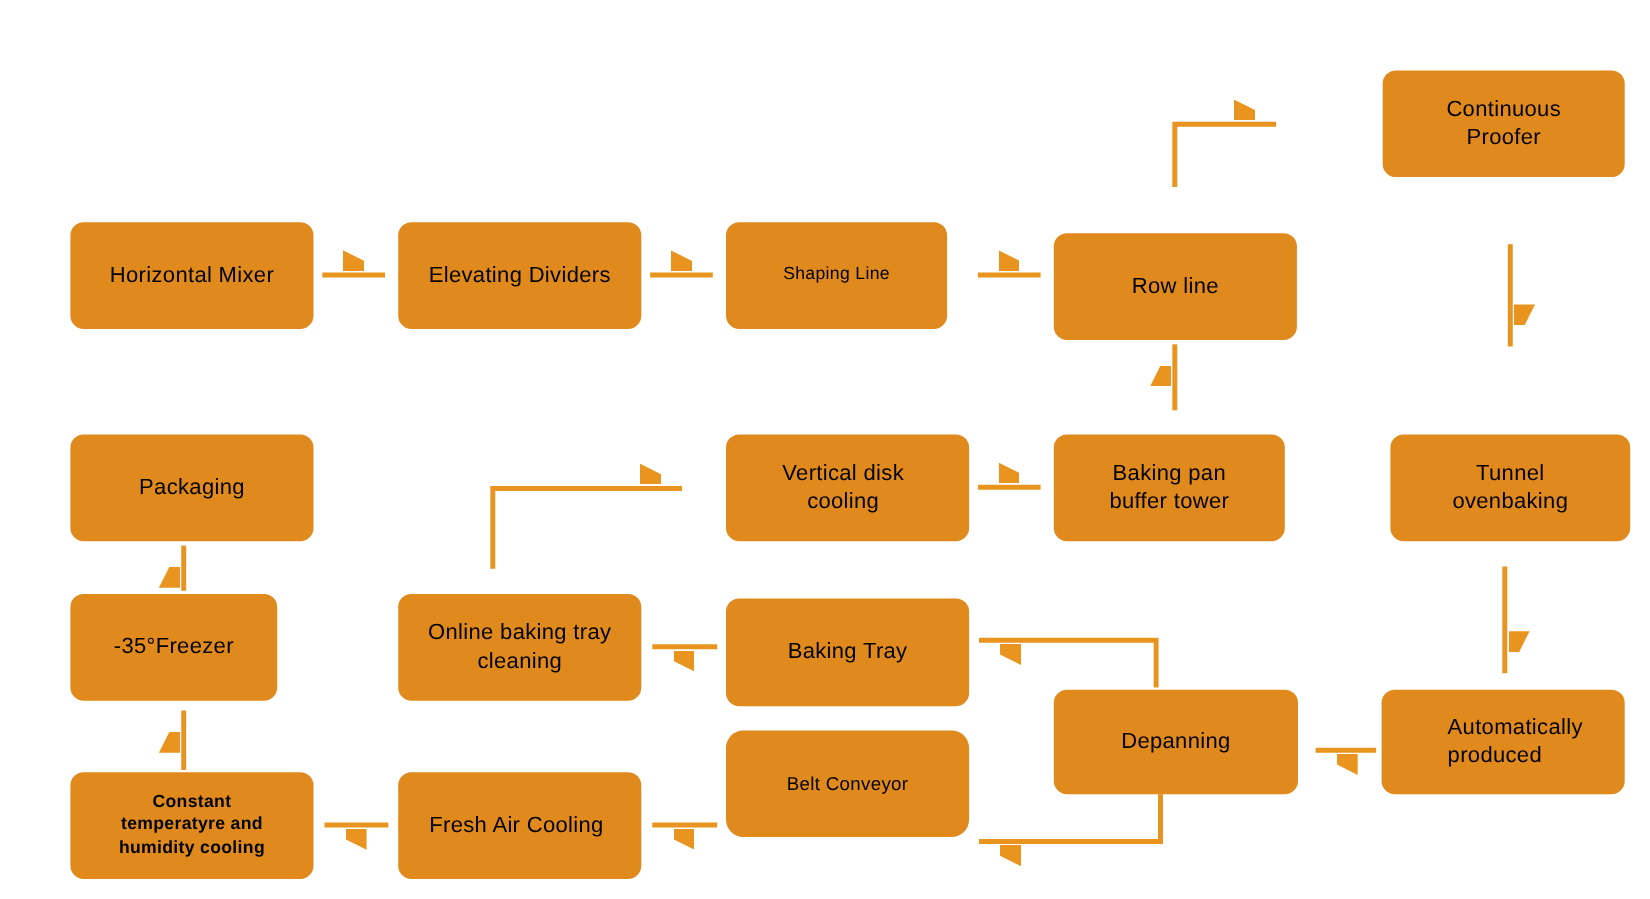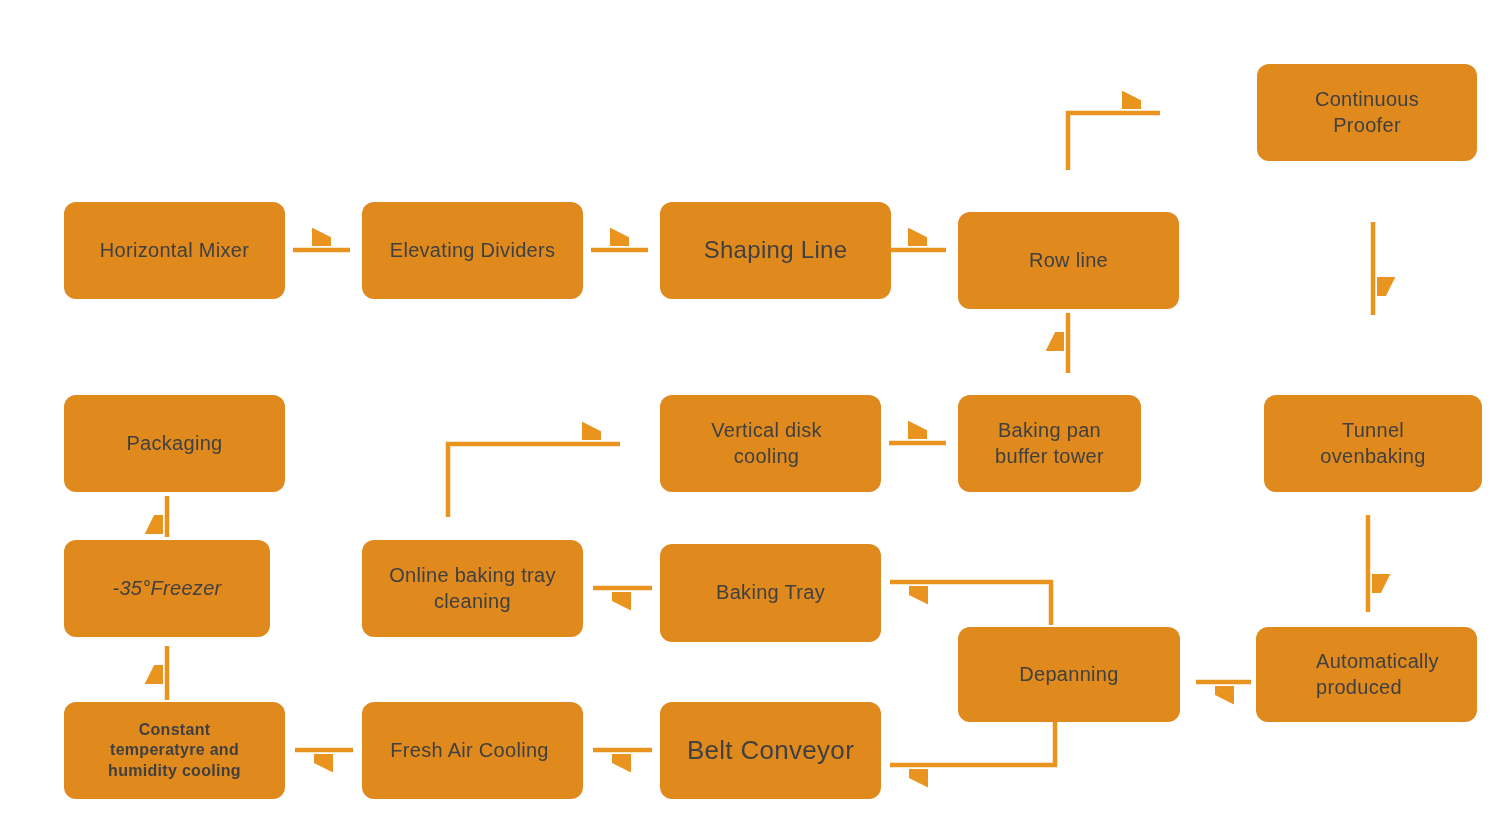--- a/index.html
+++ b/index.html
@@ -19,21 +19,21 @@
   }
   .node {
     position: absolute;
     border-radius: 12px;
     display: flex;
     align-items: center;
     justify-content: center;
     text-align: center;
     box-sizing: border-box;
     padding: 6px 26px;
-    color: #404040;
+    color: #000000;
     font-weight: 400;
     letter-spacing: 0.3px;
     line-height: 1.28;
   }
   .node.align-left {
     justify-content: flex-start;
     text-align: left;
     padding-left: 60px;
     padding-right: 12px;
   }
@@ -68,59 +68,59 @@
         <path d="M167,537 L167,496" fill="none" stroke="#E8941F" stroke-width="4.5" marker-end="url(#arrowhead)"></path>
       </g>
   </svg>
   <div id="node-group">
       <div class="node" style="left: 64px; top: 202px; width: 221px; height: 97px; background: rgb(224, 137, 29); font-size: 20px; text-align: right;">
         <span>Horizontal Mixer</span>
       </div>
       <div class="node" style="left: 362px; top: 202px; width: 221px; height: 97px; background: rgb(224, 137, 29); font-size: 20px;">
         <span>Elevating Dividers</span>
       </div>
-      <div class="node" style="left: 660px; top: 202px; width: 231px; height: 97px; background: rgb(224, 137, 29); font-size: 24px;">
+      <div class="node" style="left: 660px; top: 202px; width: 201px; height: 97px; background: rgb(224, 137, 29); font-size: 16px;">
         <span>Shaping Line</span>
       </div>
       <div class="node" style="left: 958px; top: 202px; width: 221px; height: 97px; background: rgb(224, 137, 29); font-size: 20px; margin-top: 10px;">
         <span>Row line</span>
       </div>
       <div class="node" style="left: 1257px; top: 64px; width: 220px; height: 97px; background: rgb(224, 137, 29); font-size: 20px;">
         <span>Continuous Proofer</span>
       </div>
       <div class="node" style="left: 64px; top: 395px; width: 221px; height: 97px; background: rgb(224, 137, 29); font-size: 20px;">
         <span>Packaging</span>
       </div>
       <div class="node" style="left: 660px; top: 395px; width: 221px; height: 97px; background: rgb(224, 137, 29); font-size: 20px; padding-left: 18px;">
         <span>Vertical disk cooling</span>
       </div>
-      <div class="node" style="left: 958px; top: 395px; width: 183px; height: 97px; background: rgb(224, 137, 29); font-size: 20px;">
+      <div class="node" style="left: 958px; top: 395px; width: 210px; height: 97px; background: rgb(224, 137, 29); font-size: 20px;">
         <span>Baking pan buffer tower</span>
       </div>
       <div class="node" style="left: 1264px; top: 395px; width: 218px; height: 97px; background: rgb(224, 137, 29); font-size: 20px;">
         <span>Tunnel ovenbaking</span>
       </div>
-      <div class="node" style="left: 64px; top: 540px; width: 206px; height: 97px; background: rgb(224, 137, 29); font-size: 20px; font-style: italic;">
+      <div class="node" style="left: 64px; top: 540px; width: 188px; height: 97px; background: rgb(224, 137, 29); font-size: 20px;">
         <span>-35°Freezer</span>
       </div>
       <div class="node" style="left: 362px; top: 540px; width: 221px; height: 97px; background: rgb(224, 137, 29); font-size: 20px;">
         <span>Online baking tray cleaning</span>
       </div>
       <div class="node" style="left: 660px; top: 544px; width: 221px; height: 98px; background: rgb(224, 137, 29); font-size: 20px;">
         <span>Baking Tray</span>
       </div>
       <div class="node" style="left: 958px; top: 627px; width: 222px; height: 95px; background: rgb(224, 137, 29); font-size: 20px;">
         <span>Depanning</span>
       </div>
       <div class="node align-left" style="left: 1256px; top: 627px; width: 221px; height: 95px; background: rgb(224, 137, 29); font-size: 20px;">
         <span>Automatically produced</span>
       </div>
       <div class="node" style="left: 64px; top: 702px; width: 221px; height: 97px; background: rgb(224, 137, 29); font-size: 16px; font-weight: bold;">
         <span>Constant temperatyre and humidity cooling</span>
       </div>
       <div class="node" style="left: 362px; top: 702px; width: 221px; height: 97px; background: rgb(224, 137, 29); font-size: 20px; padding-left: 20px;">
         <span>Fresh Air Cooling</span>
       </div>
-      <div class="node" style="left: 660px; top: 702px; width: 221px; height: 97px; background: rgb(224, 137, 29); font-size: 26px;">
+      <div class="node" style="left: 660px; top: 664px; width: 221px; height: 97px; background: rgb(224, 137, 29); font-size: 17px; border-radius: 16px;">
         <span>Belt Conveyor</span>
       </div>
     </div>
 </div>
 
 </body></html>

